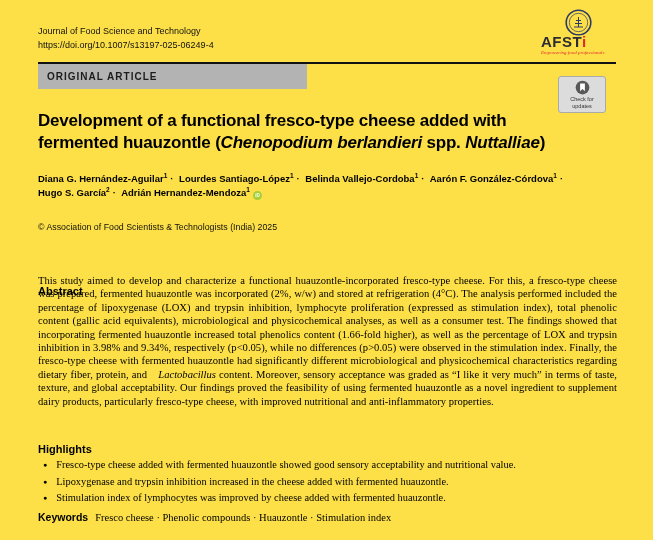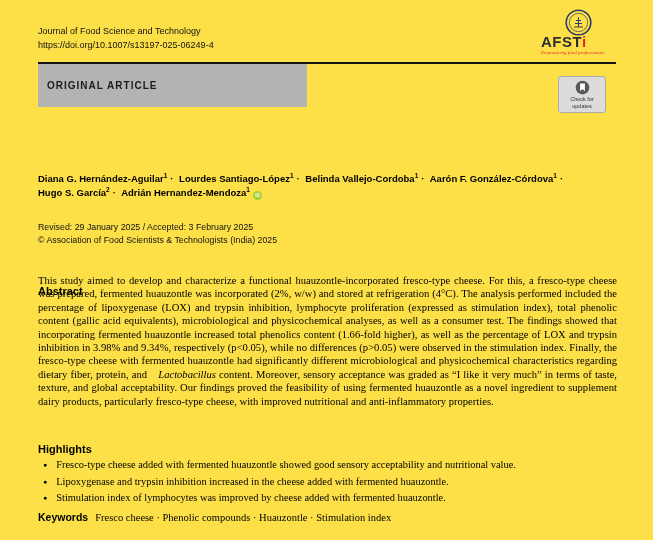--- a/index.html
+++ b/index.html
@@ -13,21 +13,21 @@
 
   
   .logo { position:absolute; left:541px; top:9px; width:74px; text-align:left; }
   .logo .seal { display:block; margin:0 auto -1px auto; }
   .logo .acro { font-size:15px; font-weight:bold; letter-spacing:0.5px; color:#2c2c34; line-height:14px; }
   .logo .acro .accent { color:#e4262c; }
   .logo .tagline { font-family:"Liberation Serif",serif; font-style:italic; font-size:5px; color:#e4262c; line-height:7px; white-space:nowrap; }
 
   .rule { position:absolute; left:38px; top:62px; width:578px; height:2px; background:#111; }
 
-  .banner { position:absolute; left:38px; top:64px; width:269px; height:43px; background:#b3b3b3; display:flex; align-items:center; padding-left:9px; }
+  .banner { position:absolute; left:38px; top:64px; width:269px; height:25px; background:#b3b3b3; display:flex; align-items:center; padding-left:9px; }
   .banner span { font-size:10px; font-weight:bold; letter-spacing:1px; color:#1c1c1c; }
 
   .badge { position:absolute; left:558px; top:76px; width:48px; height:37px; background:#dcdcdc; border:1px solid #aaaaaa; border-radius:3px; display:flex; flex-direction:column; align-items:center; justify-content:center; cursor:pointer; }
   .badge .btxt { font-size:5.5px; line-height:6.5px; color:#333; text-align:center; margin-top:1px; }
 
   .title { position:absolute; left:38px; top:110px; width:580px; font-size:17px; font-weight:bold; line-height:22px; letter-spacing:-0.2px; color:#000; }
 
   .authors { position:absolute; left:38px; top:172px; width:578px; font-size:9.5px; font-weight:bold; line-height:14px; color:#000; }
   .authors sup { font-size:6.5px; vertical-align:super; line-height:0; }
   .authors .sep { margin:0 3px; }
@@ -79,32 +79,35 @@
     <svg width="15" height="15" viewBox="0 0 24 24">
       <circle cx="12" cy="12" r="11" fill="#585858"></circle>
       <path d="M8.2 5.5 h7.6 V18 l-3.8-3.6 L8.2 18 z" fill="#ffffff"></path>
     </svg>
     <div class="btxt">
       <div>Check for</div>
       <div>updates</div>
     </div>
   </div>
 
+  <h1 class="title">
+    <span>Development of a functional fresco-type cheese added with</span><br>
+    <span><span>fermented huauzontle (</span><i>Chenopodium berlandieri</i><span> spp. </span><i>Nuttalliae</i><span>)</span></span>
+  </h1>
 
   <div class="authors">
     <span><span>Diana G. Hernández-Aguilar</span><sup>1</sup></span><span class="sep">·</span>
     <span><span>Lourdes Santiago-López</span><sup>1</sup></span><span class="sep">·</span>
     <span><span>Belinda Vallejo-Cordoba</span><sup>1</sup></span><span class="sep">·</span>
     <span><span>Aarón F. González-Córdova</span><sup>1</sup></span><span class="sep">·</span><br>
     <span><span>Hugo S. García</span><sup>2</sup></span><span class="sep">·</span>
     <span><span>Adrián Hernandez-Mendoza</span><sup>1</sup></span><span class="orcid">iD</span>
   </div>
 
   <div class="meta">
-    <div>Revised: 29 January 2025 / Accepted: 3 February 2025</div>
     <div>© Association of Food Scientists &amp; Technologists (India) 2025</div>
   </div>
 
   <h2 class="abs-h">Abstract</h2>
   <p class="abs-b"><span>This study aimed to develop and characterize a functional huauzontle-incorporated fresco-type cheese. For this, a fresco-type cheese was prepared, fermented huauzontle was incorporated (2%, w/w) and stored at refrigeration (4°C). The analysis performed included the percentage of lipoxygenase (LOX) and trypsin inhibition, lymphocyte proliferation (expressed as stimulation index), total phenolic content (gallic acid equivalents), microbiological and physicochemical analyses, as well as a consumer test. The findings showed that incorporating fermented huauzontle increased total phenolics content (1.66-fold higher), as well as the percentage of LOX and trypsin inhibition in 3.98% and 9.34%, respectively (p&lt;0.05), while no differences (p&gt;0.05) were observed in the stimulation index. Finally, the fresco-type cheese with fermented huauzontle had significantly different microbiological and physicochemical characteristics regarding dietary fiber, protein, and </span><span class="it">Lactobacillus</span><span> content. Moreover, sensory acceptance was graded as “I like it very much” in terms of taste, texture, and global acceptability. Our findings proved the feasibility of using fermented huauzontle as a novel ingredient to supplement dairy products, particularly fresco-type cheese, with improved nutritional and anti-inflammatory properties.</span></p>
 
   <h2 class="hl-h">Highlights</h2>
   <div class="hl-list">
     <div class="hl-item">
         <span class="bullet">●</span>

